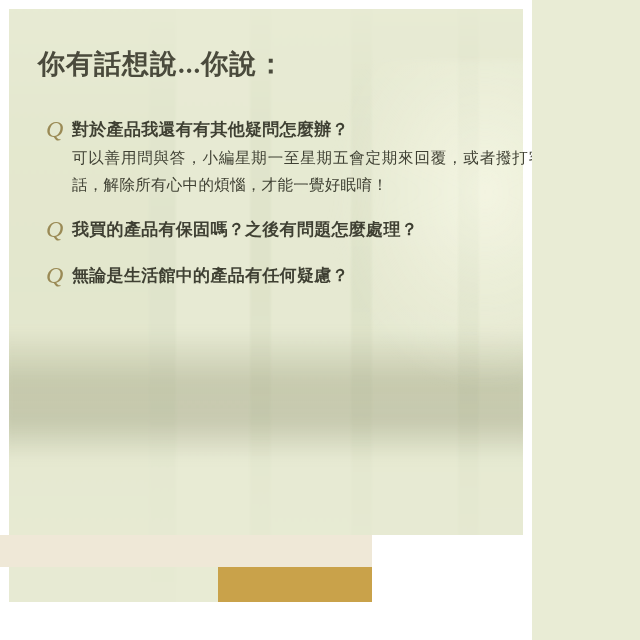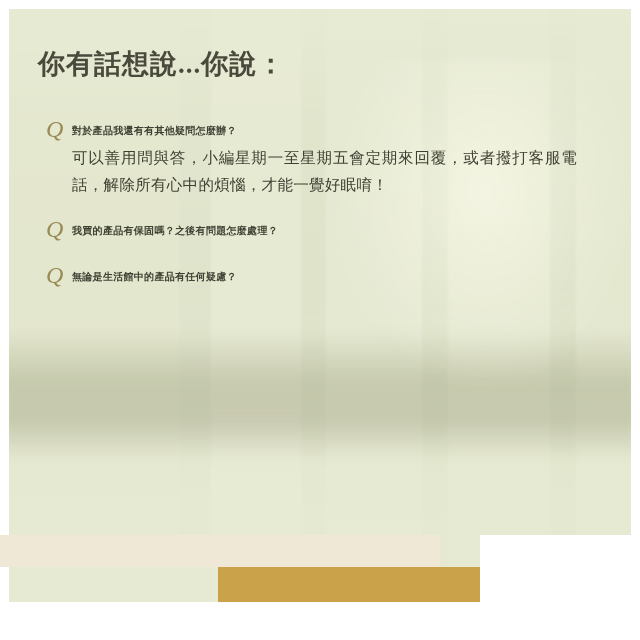--- a/index.html
+++ b/index.html
@@ -9,21 +9,21 @@
   body {
     width: 640px;
     height: 640px;
     overflow: hidden;
     font-family: "Liberation Serif", "DejaVu Serif", serif;
     background: #e9ecd5;
   }
 
   .page {
     position: relative;
-    width: 640px;
+    width: 532px;
     height: 640px;
     background: #e9ecd5;
     overflow: hidden;
   }
 
   
   .bg-photo {
     position: absolute;
     inset: 0;
     opacity: 0.55;
@@ -158,25 +158,26 @@
     width: 26px;
     font-size: 24px;
     line-height: 26px;
     color: #9a8a55;
     font-family: "Liberation Serif", "DejaVu Serif", serif;
     font-style: italic;
     margin-top: -2px;
   }
   .q-text {
     flex: 1 1 auto;
-    font-size: 10px;
+    font-size: 17px;
     line-height: 26px;
     color: #3f4033;
     font-weight: bold;
     letter-spacing: 0.3px;
+    font-family: Liberation Mono, monospace;
   }
   .a-text {
     margin-left: 26px;
     font-size: 15.5px;
     line-height: 27px;
     color: #3f4033;
     letter-spacing: 0.3px;
     text-align: justify;
     max-width: 505px;
   }

